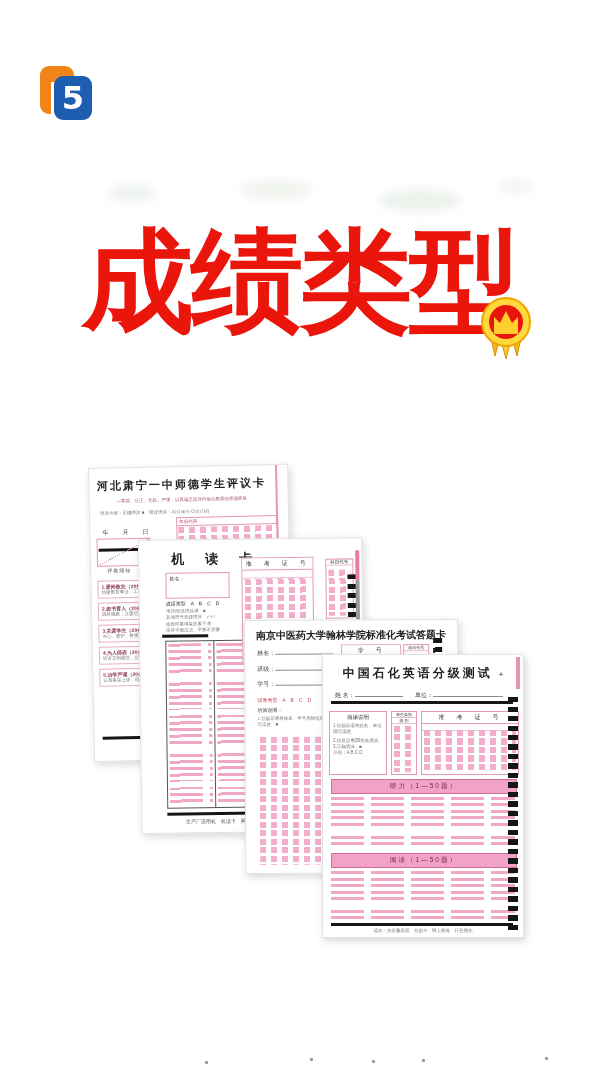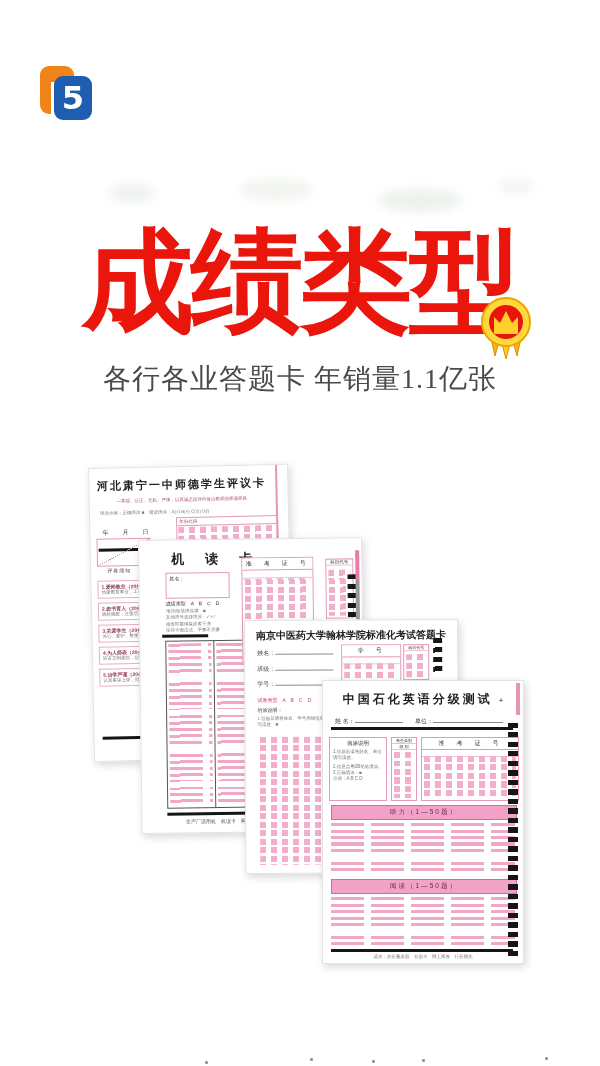--- a/index.html
+++ b/index.html
@@ -72,21 +72,20 @@
       <polygon points="13,38 24,38 18,60" fill="#f6b51d" stroke="#d98e00" stroke-width="1"></polygon>
       <polygon points="34,38 45,38 40,60" fill="#f6b51d" stroke="#d98e00" stroke-width="1"></polygon>
       <polygon points="23,40 35,40 29,63" fill="#ffcb2e" stroke="#d98e00" stroke-width="1"></polygon>
       <circle cx="29" cy="26" r="24" fill="#ffd83d" stroke="#eea500" stroke-width="2"></circle>
       <circle cx="29" cy="26" r="17" fill="#e8150b"></circle>
       <path d="M17 35 L17 21 L23 27 L29 15 L35 27 L41 21 L41 35 Z" fill="#ffcf2e"></path>
       <rect x="17" y="34" width="24" height="4" rx="1" fill="#ffcf2e"></rect>
     </svg>
   </div>
 
-  <div class="subtitle">各行各业答题卡  年销量1.1亿张</div>
 
   <div class="card" style="left:88px;top:468px;width:198px;height:292px;transform:rotate(-1.2deg);transform-origin:0 0;z-index:1;">
     <div class="abs t5" style="left:10px;top:12px;color:#333;">+</div>
     <div class="abs ttl" style="left:0;right:14px;top:10px;text-align:center;font-size:11px;letter-spacing:2px;">河北肃宁一中师德学生评议卡</div>
     <div class="abs" style="left:0;right:14px;top:30px;text-align:center;font-size:4.5px;color:#a85a6e;">—客观、公正、无私、严谨，以真诚态度评价每位教师的师德师风</div>
     <div class="abs t45" style="left:10px;top:42px;right:16px;">填涂示例：正确填涂 ■　错误填涂：A(√) B(×) C(⊙) D(∕)</div>
     <div class="abs t6" style="left:12px;top:60px;letter-spacing:4px;">年　月　日</div>
     <div class="abs pinkbox" style="left:86px;top:50px;width:100px;height:26px;">
       <div style="font-size:4.5px;color:#c23b55;padding:1px 2px;border-bottom:1px solid #e598b8;">年份代码</div>
       <div class="bub-v" style="height:16px;margin:1px;"></div>
@@ -171,21 +170,21 @@
       <div style="font-size:4px;color:#333;text-align:center;border-bottom:1px solid #eec2d4;">科目代号</div>
       <div class="bub-v" style="position:absolute;left:2px;right:2px;top:9px;bottom:2px;"></div>
     </div>
     <div class="abs comb" style="left:188px;top:18px;width:9px;height:36px;"></div>
     <div class="abs t5" style="left:12px;top:76px;color:#c23b55;">试卷类型　A　B　C　D</div>
     <div class="abs t5" style="left:12px;top:86px;color:#333;">填涂说明：</div>
     <div class="abs t45" style="left:12px;top:95px;width:70px;">1.答题前请将姓名、学号用钢笔填写清楚　■</div>
     <div class="abs bub-v" style="left:14px;top:116px;width:64px;height:128px;"></div>
   </div>
 
-  <div class="card" style="left:322px;top:654px;width:200px;height:282px;z-index:4;margin-top:26px;">
+  <div class="card" style="left:322px;top:654px;width:200px;height:282px;z-index:4;">
     <div class="abs ttl" style="left:0;right:0;top:10px;text-align:center;font-size:12px;letter-spacing:3px;"><span>中国石化英语分级测试</span>
       <span style="font-size:8px;letter-spacing:0;">+</span></div>
     <div class="abs t6" style="left:12px;top:34px;">
       <span>姓 名：</span><span class="ul" style="width:48px;"></span></div>
     <div class="abs t6" style="left:92px;top:34px;">
       <span>单位：</span><span class="ul" style="width:70px;"></span></div>
     <div class="abs hr-black" style="left:8px;right:10px;top:46px;"></div>
     <div class="abs pinkbox" style="left:6px;top:56px;width:56px;height:62px;">
       <div style="font-size:5.5px;text-align:center;color:#333;padding-top:2px;">填涂说明</div>
       <div class="t45" style="padding:2px 3px;">1.答题前请将姓名、单位填写清楚。</div>

